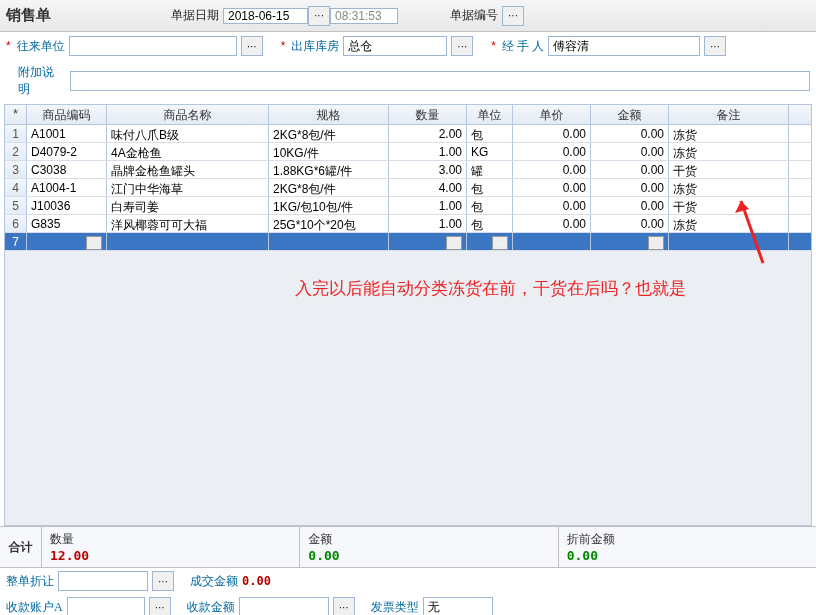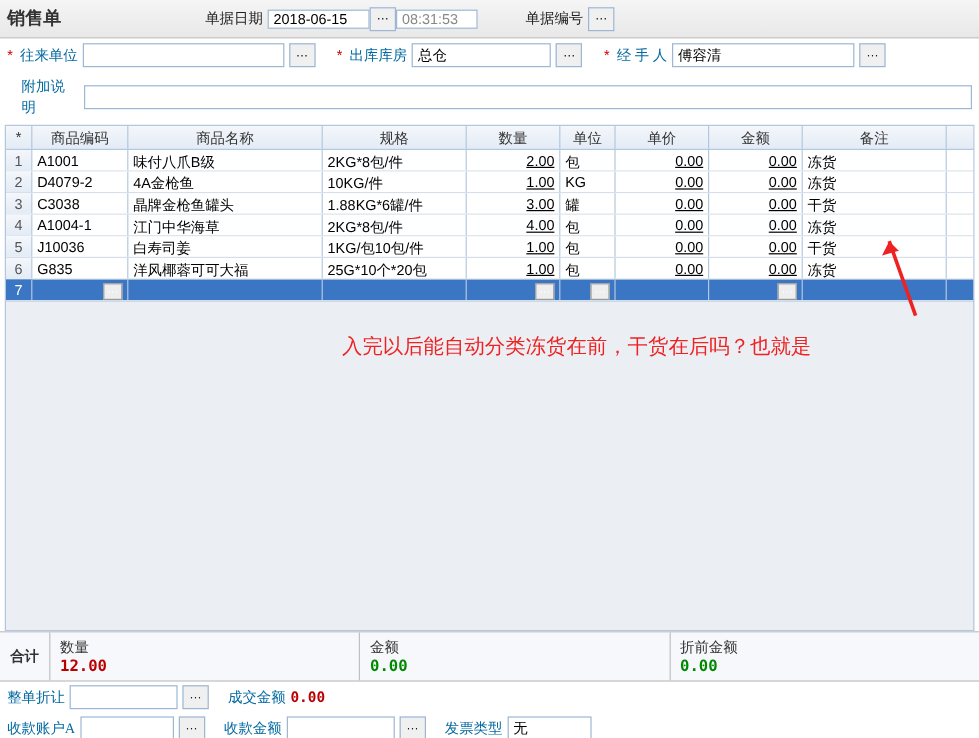--- a/index.html
+++ b/index.html
@@ -1,42 +1,42 @@
 <!DOCTYPE html>
 <html><head>
   <meta charset="utf-8">
   <style>
     * { box-sizing: border-box; margin: 0; padding: 0; }
     body { font-family: "Microsoft YaHei", SimSun, Arial, sans-serif; font-size: 12px; background: #fff; width: 816px; height: 615px; overflow: hidden; position: relative; }
     .header { background: linear-gradient(#f5f5f5, #e8e8e8); height: 32px; display: flex; align-items: center; padding: 0 6px; border-bottom: 1px solid #c0c0c0; }
     .title { font-size: 15px; font-weight: bold; color: #333; margin-right: 120px; }
-    .hdr-field { display: flex; align-items: center; margin-right: 12px; }
+    .hdr-field { display: flex; align-items: center; margin-right: 24px; }
     .hdr-label { margin-right: 4px; color: #222; }
     .hdr-input { height: 16px; border: 1px solid #9db6d4; background: #fff; padding: 0 4px; font-size: 12px; }
     .date-input { width: 85px; }
     .time-input { width: 68px; color: #888; }
     .docno-input { width: 140px; }
     .lookup-btn { width: 22px; height: 20px; border: 1px solid #9db6d4; background: #f0f0f0; cursor: pointer; display: inline-flex; align-items: center; justify-content: center; font-size: 10px; }
     .form-row { display: flex; align-items: center; padding: 4px 6px; gap: 4px; }
     .req { color: #c00; margin-right: 2px; }
     .fld-label { color: #0369a1; font-family: Liberation Serif, serif; }
     .fld-input { height: 20px; border: 1px solid #9db6d4; background: #fff; padding: 0 4px; font-size: 12px; }
     .grid { border: 1px solid #b5c7de; margin: 2px 4px 0 4px; background: #ebeff4; height: 422px; position: relative; }
     .grid-head { display: flex; background: linear-gradient(#f4f7fb,#e3ebf5); border-bottom: 1px solid #b5c7de; height: 20px; }
     .gh, .gc { border-right: 1px solid #b5c7de; padding: 2px 4px; overflow: hidden; white-space: nowrap; }
     .gh { text-align: center; color: #333; font-size: 12px; }
     .col-star{width:22px}.col-code{width:80px}.col-name{width:162px}.col-spec{width:120px}.col-qty{width:78px}.col-unit{width:46px}.col-price{width:78px}.col-amount{width:78px}.col-remark{width:120px}
     .grid-row { display: flex; height: 18px; background: #fff; border-bottom: 1px solid #d6dfe9; }
     .grid-row.sel { background: #3a76c4; color: #fff; }
     .gc { font-size: 12px; }
-    .gc.num { text-align: right; text-decoration: underline; }
+    .gc.num { text-align: right; }
     .gc.rownum { text-align: center; background: linear-gradient(#f4f7fb,#e3ebf5); color: #555; }
     .grid-row.sel .gc.rownum { background: #3a76c4; color: #fff; }
     .mini-lookup { width: 16px; height: 14px; border: 1px solid #999; background: #eee; display: inline-flex; align-items: center; justify-content: center; font-size: 9px; float: right; margin-top: 1px; }
-    .annotation { position: absolute; left: 280px; top: 170px; color: #e22; font-size: 17px; line-height: 1.6; pointer-events: none; }
+    .annotation { position: absolute; left: 290px; top: 170px; color: #e22; font-size: 17px; line-height: 1.6; pointer-events: none; }
     .arrow { position: absolute; left: 728px; top: 90px; width: 40px; height: 70px; pointer-events: none; }
     .summary { display: flex; border-top: 1px solid #c0c0c0; border-bottom: 1px solid #c0c0c0; background: #f6f8fb; }
     .sum-col { flex: 1; border-right: 1px solid #c0c0c0; padding: 4px 8px; }
     .sum-label-col { width: 42px; display: flex; align-items: center; justify-content: center; border-right: 1px solid #c0c0c0; font-weight: bold; color: #333; }
     .sum-label { font-size: 12px; color: #333; }
     .sum-val { font-size: 13px; font-weight: bold; color: #b00; font-family: Consolas, monospace; }
     .val-red{color:#b00}.val-green{color:#080}
     .bottom { padding: 3px 6px; display: flex; align-items: center; gap: 4px; flex-wrap: wrap; }
   </style>
 </head>
@@ -57,21 +57,21 @@
 </div>
 
 <div class="form-row">
   <span class="req">*</span>
   <span class="fld-label">往来单位</span>
   <input class="fld-input" style="width: 168px;" value="">
   <button class="lookup-btn">···</button>
   <span style="width:10px"></span>
   <span class="req">*</span>
   <span class="fld-label">出库库房</span>
-  <input class="fld-input" style="width: 116px;" value="总仓">
+  <input class="fld-input" style="width: 104px;" value="总仓">
   <button class="lookup-btn">···</button>
   <span style="width:10px"></span>
   <span class="req">*</span>
   <span class="fld-label">经 手 人</span>
   <input class="fld-input" style="width: 152px;" value="傅容清">
   <button class="lookup-btn">···</button>
 </div>
 
 <div class="form-row">
   <span style="width:8px"></span>

